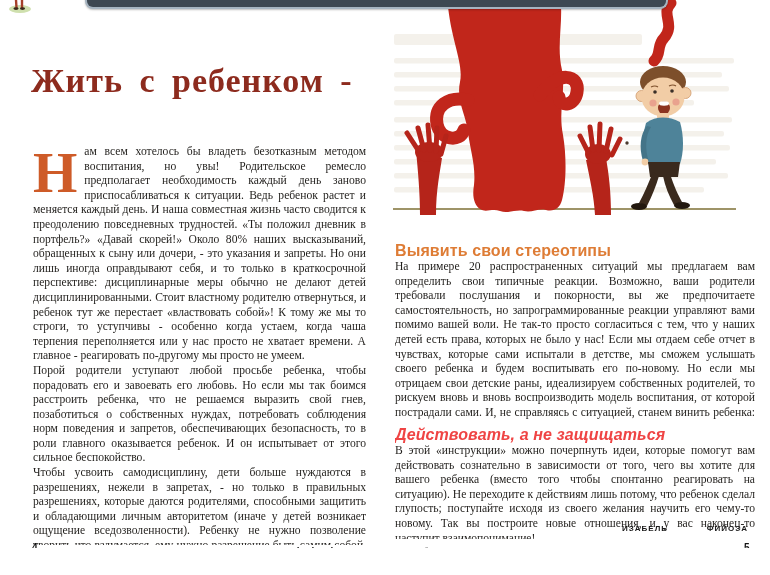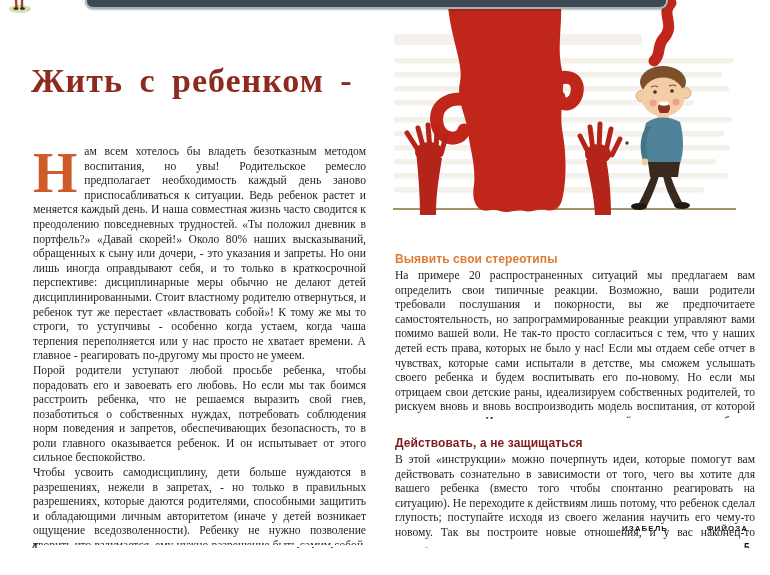--- a/index.html
+++ b/index.html
@@ -16,21 +16,21 @@
 
   
   .title{position:absolute;left:31px;top:62px;width:350px;
      font-size:34px;line-height:37px;font-weight:bold;letter-spacing:1px;word-spacing:7px;}
   .body-col{position:absolute;left:33px;top:145px;width:333px;height:400px;overflow:hidden;
      font-size:11.6px;line-height:14.6px;color:#201e1b;text-align:justify;}
   .body-col p{margin:0;}
   .dropcap{float:left;font-size:57px;line-height:51px;font-weight:bold;
      padding:2px 7px 0 0;font-family:"Liberation Serif",serif;}
   h3.sec{font-family:"Liberation Sans","DejaVu Sans",sans-serif;
-     font-size:12px;line-height:13px;font-weight:bold;margin:16px 0 3px 0;letter-spacing:.1px;}
+     font-size:16px;line-height:13px;font-weight:bold;margin:7px 0 3px 0;letter-spacing:.1px;}
 
   
   .r-col{position:absolute;left:395px;width:360px;overflow:hidden;
      font-size:11.6px;line-height:14.6px;color:#201e1b;text-align:justify;}
   .r-col p{margin:0;}
   #r-sec1{top:237px;height:182px;}
   #r-sec2{top:421px;height:118px;}
   .author{position:absolute;left:622px;top:524px;width:126px;display:flex;
      justify-content:space-between;font-family:"Liberation Sans",sans-serif;
      font-size:8px;font-weight:bold;letter-spacing:1px;color:#1a1a1a;z-index:4;}
@@ -154,21 +154,21 @@
       <ellipse cx="292" cy="205.5" rx="8" ry="3.4" fill="#22180f"></ellipse>
     </g>
   </svg>
 
   <div class="r-col" id="r-sec1">
     <h3 class="sec" style="color:#de7c35;">Выявить свои стереотипы</h3>
     <p>На примере 20 распространенных ситуаций мы предлагаем вам определить свои типичные реакции. Возможно, ваши родители требовали послушания и покорности, вы же предпочитаете самостоятельность, но запрограммированные реакции управляют вами помимо вашей воли. Не так-то просто согласиться с тем, что у наших детей есть права, которых не было у нас! Если мы отдаем себе отчет в чувствах, которые сами испытали в детстве, мы сможем услышать своего ребенка и будем воспитывать его по-новому. Но если мы отрицаем свои детские раны, идеализируем собственных родителей, то рискуем вновь и вновь воспроизводить модель воспитания, от которой пострадали сами. И, не справляясь с ситуацией, станем винить ребенка: «Он меня довел!», «По-хорошему он не понимает!», «Он невыносим!»...</p>
   </div>
 
   <div class="r-col" id="r-sec2">
-    <h3 class="sec" style="color:#7f1d1d;">Действовать, а не защищаться</h3>
+    <h3 class="sec" style="color:#ef4444;font-style:italic;">Действовать, а не защищаться</h3>
     <p>В этой «инструкции» можно почерпнуть идеи, которые помогут вам действовать сознательно в зависимости от того, чего вы хотите для вашего ребенка (вместо того чтобы спонтанно реагировать на ситуацию). Не переходите к действиям лишь потому, что ребенок сделал глупость; поступайте исходя из своего желания научить его чему-то новому. Так вы построите новые отношения, и у вас наконец-то наступит взаимопонимание!</p>
   </div>
 
   <div class="author">
     <span>ИЗАБЕЛЬ</span>
     <span>ФИЙОЗА</span>
   </div>
 
   <div class="ft" id="issue-date">ноябрь 2008</div>
   <div class="ft" id="pg-right">5</div>

